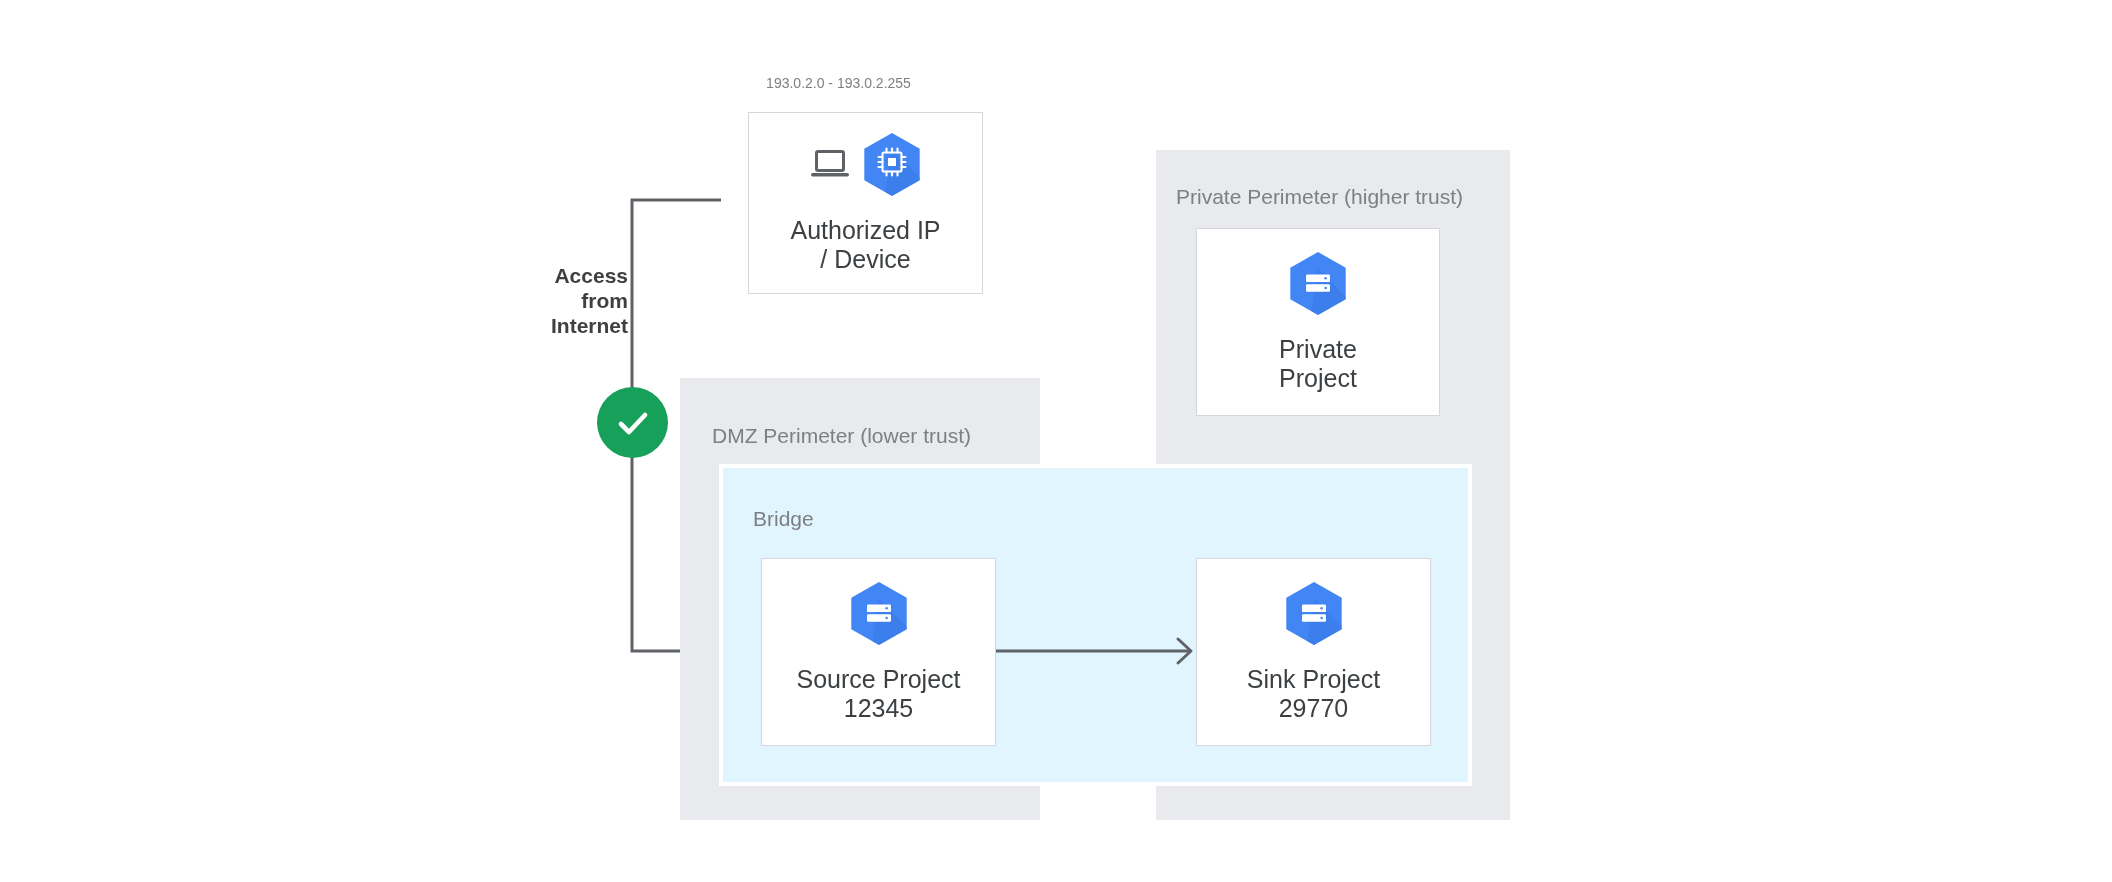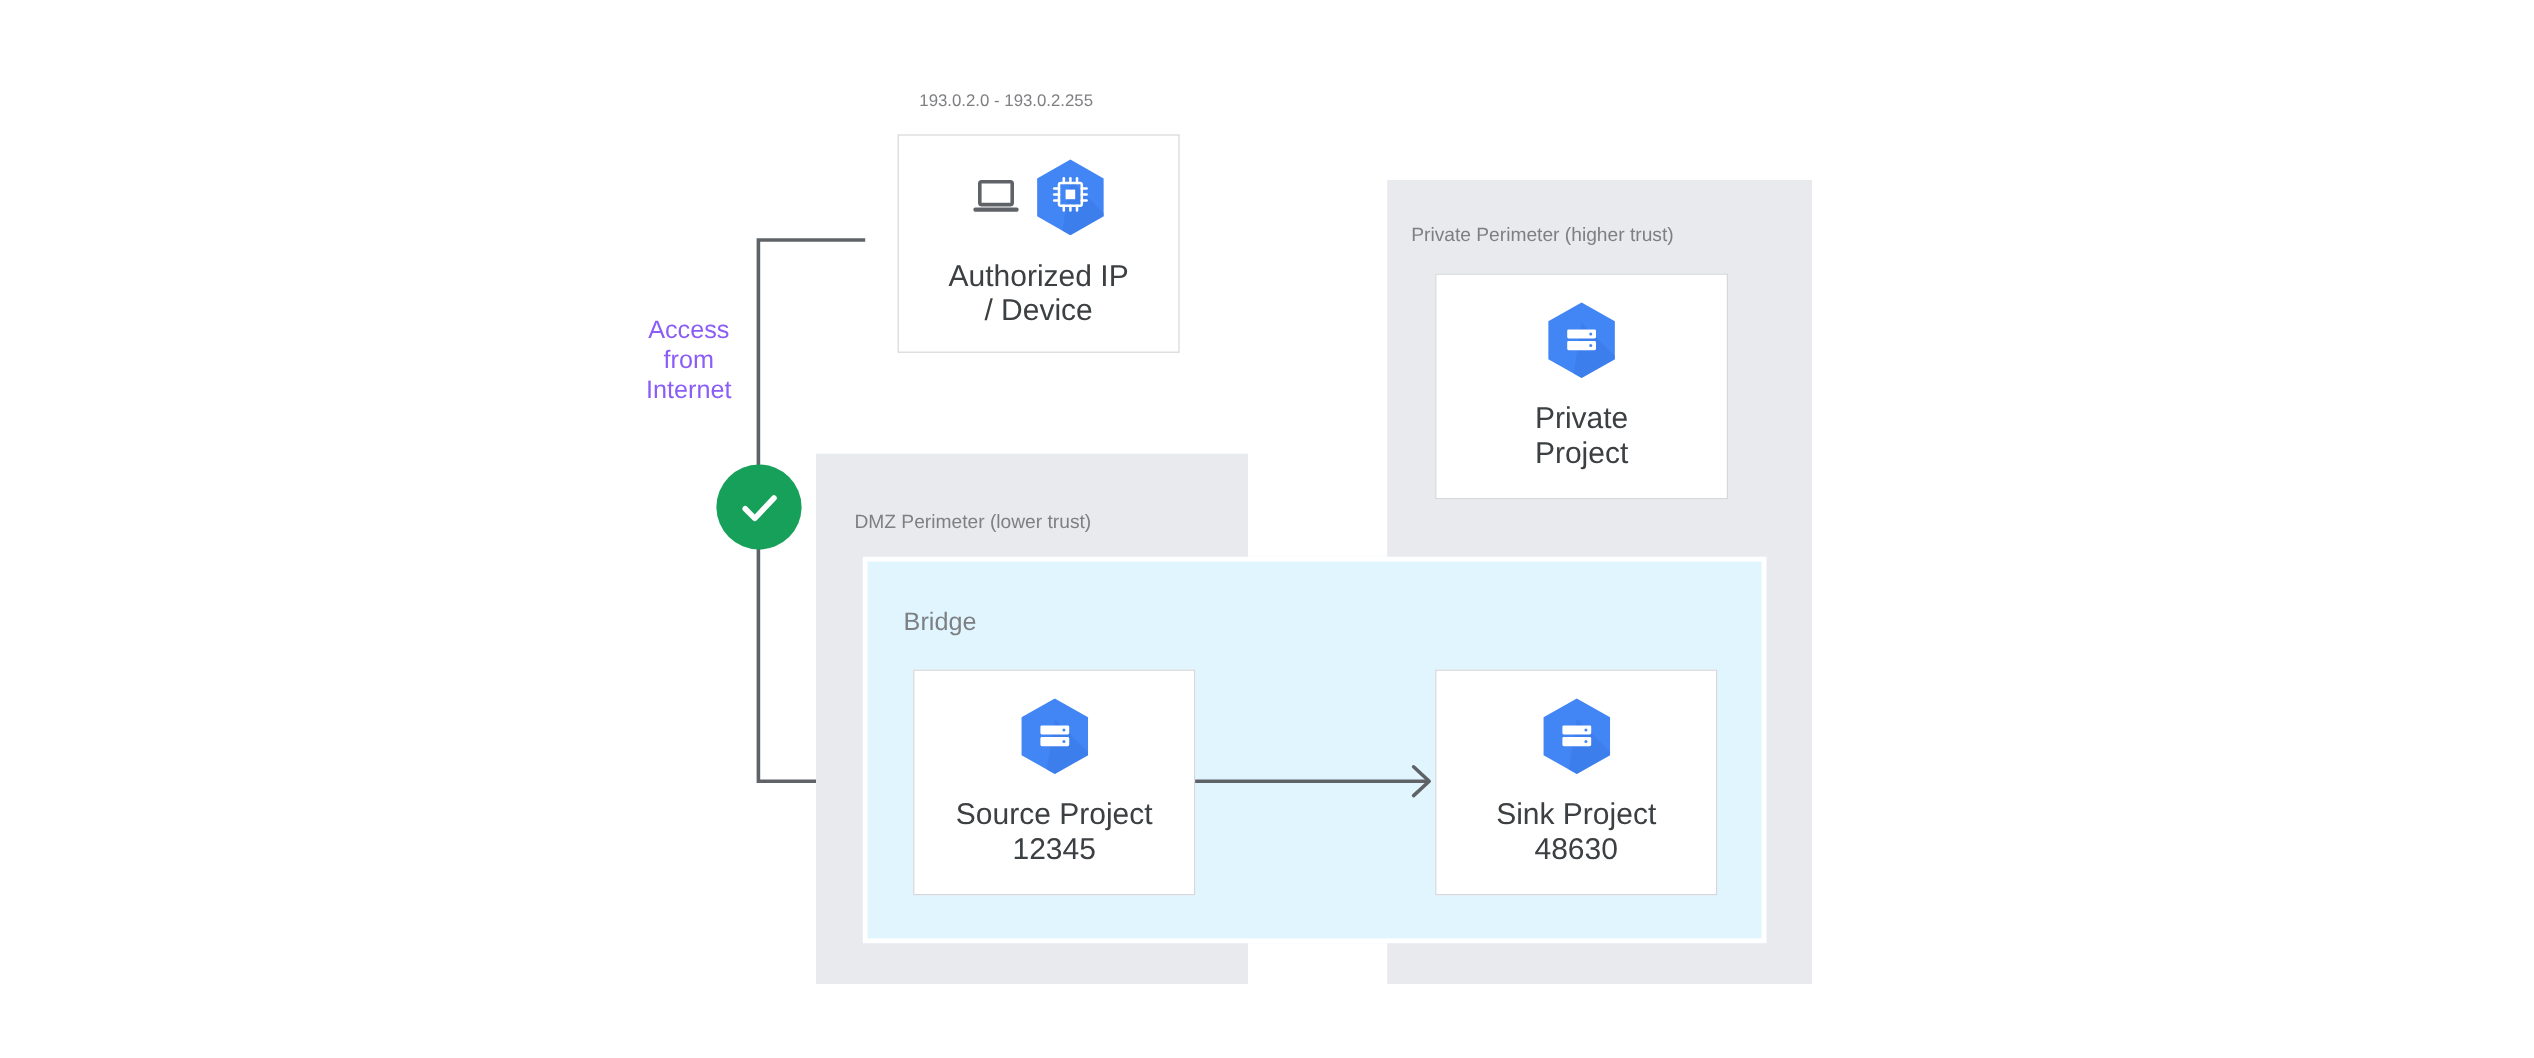--- a/index.html
+++ b/index.html
@@ -39,21 +39,21 @@
 
   
   .perimeter {
     position: absolute;
     background: #e8eaed;
     z-index: 2;
   }
   .perimeter-label {
     position: absolute;
     color: #7d7f82;
-    font-size: 16px;
+    font-size: 21px;
     line-height: 26px;
     white-space: nowrap;
   }
 
   #dmz-perimeter {
     left: 680px;
     top: 378px;
     width: 360px;
     height: 442px;
   }
@@ -163,26 +163,27 @@
     z-index: 5;
     white-space: nowrap;
   }
 
   
   #access-label {
     position: absolute;
     left: 520px;
     top: 263px;
     width: 108px;
-    text-align: center;
-    color: #8b5cf6;
+    text-align: right;
+    color: #404040;
     font-size: 21px;
     line-height: 25px;
     z-index: 5;
     white-space: pre-line;
+    font-weight: bold;
   }
 
   
   #check-badge {
     position: absolute;
     left: 597px;
     top: 387px;
     width: 71px;
     height: 71px;
     border-radius: 50%;
@@ -338,21 +339,21 @@
           <rect x="17" y="23.5" width="24" height="7.6" rx="1.2"></rect>
           <rect x="17" y="33.2" width="24" height="7.6" rx="1.2"></rect>
         </g>
         <g fill="#4285f4">
           <circle cx="36.6" cy="27.3" r="1.25"></circle>
           <circle cx="36.6" cy="37" r="1.25"></circle>
         </g>
       </svg>
     </div>
     <div class="node-label">Sink Project
-48630</div>
+29770</div>
   </div>
 
   <svg class="wire-layer above" viewBox="0 0 2112 882" width="2112" height="882" aria-hidden="true">
     <g>
       <line x1="996" y1="651" x2="1190" y2="651" stroke="#5f6368" stroke-width="3"></line>
       <polyline points="1178,639 1191,651 1178,663" fill="none" stroke="#5f6368" stroke-width="3" stroke-linecap="round" stroke-linejoin="round"></polyline>
     </g>
   </svg>
 
 </div>

